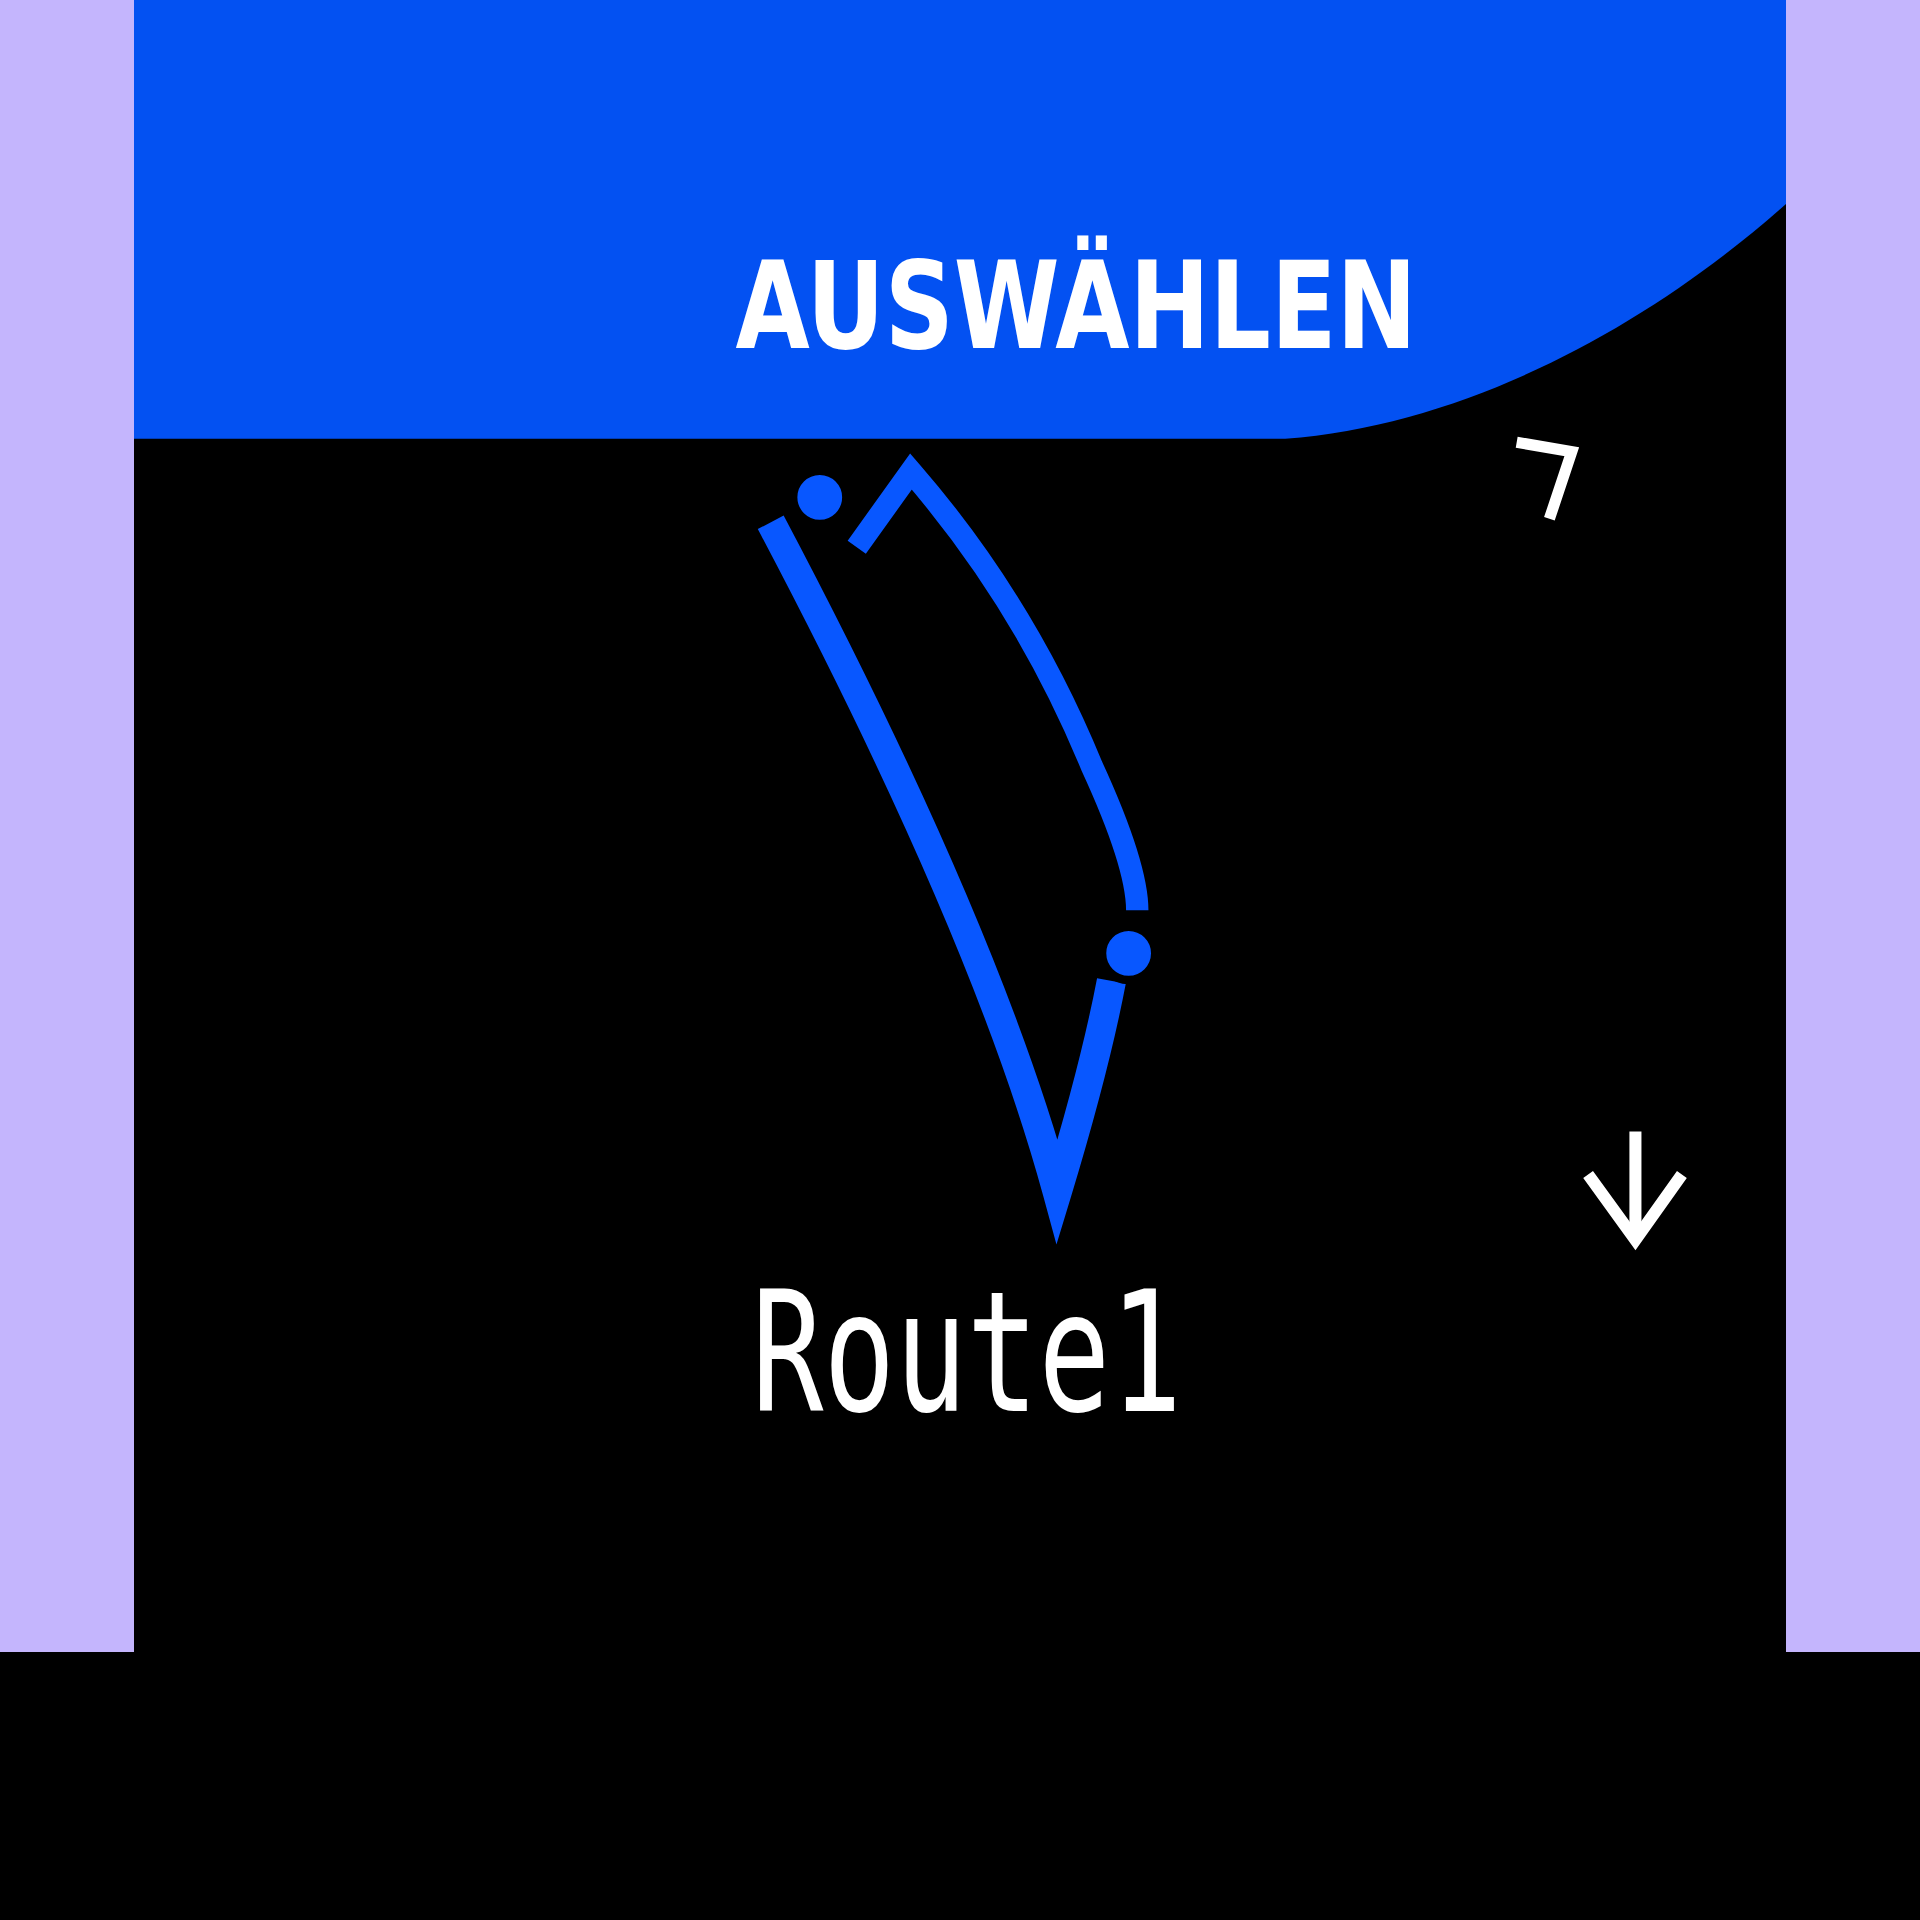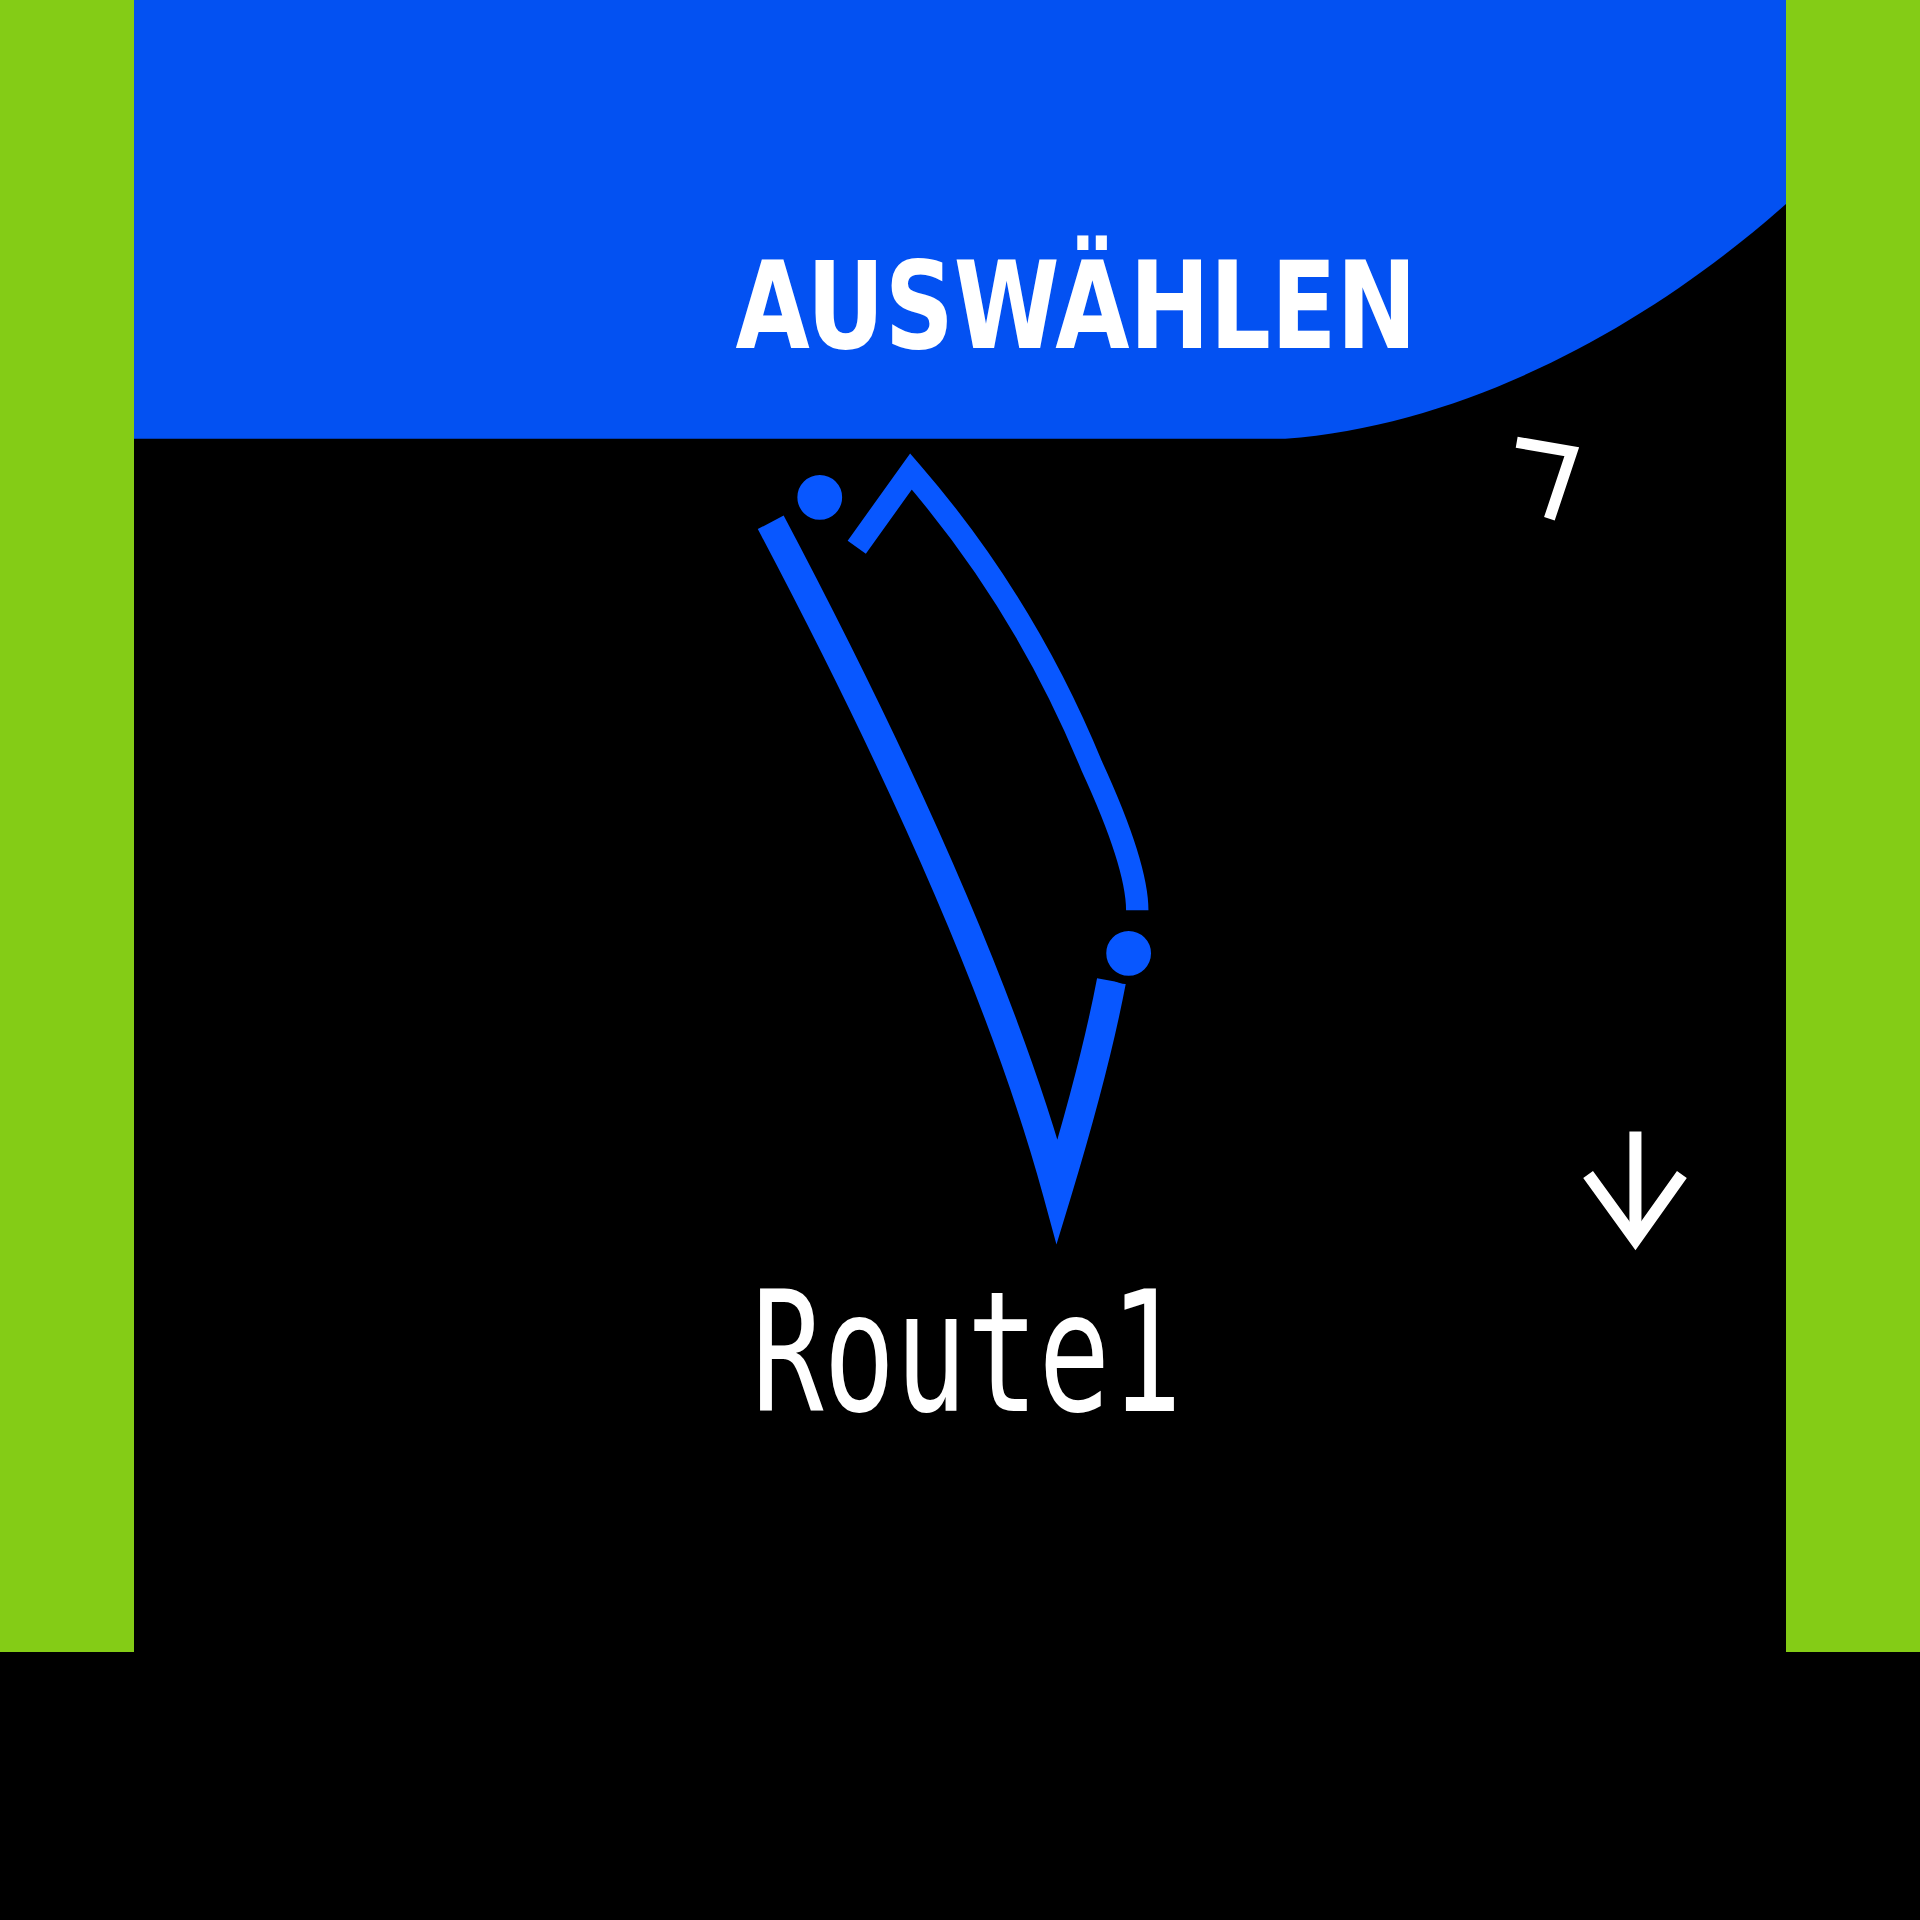--- a/index.html
+++ b/index.html
@@ -4,21 +4,21 @@
 <style>
   html, body {
     margin: 0;
     padding: 0;
     background: #000;
   }
   .watch-screen {
     position: relative;
     width: 1920px;
     height: 1652px;
-    background: #84cc16;
+    background: #c4b5fd;
     overflow: hidden;
   }
   .watch-screen svg {
     display: block;
     width: 100%;
     height: 100%;
   }
   .title-text {
     font-family: "DejaVu Sans", "Liberation Sans", sans-serif;
     font-weight: 700;

